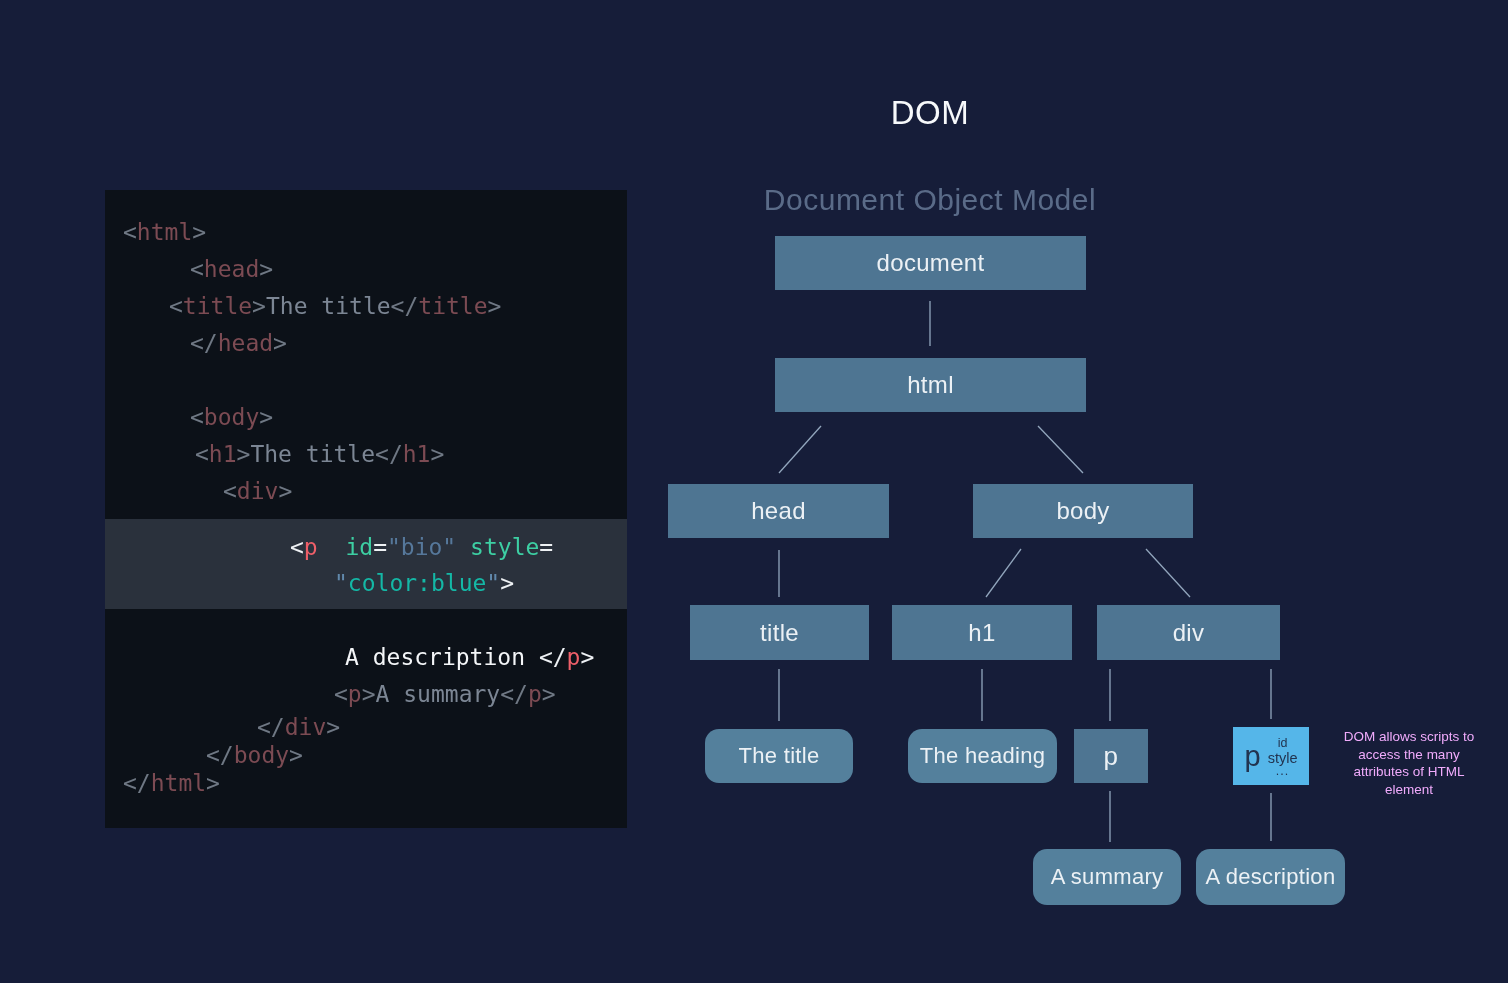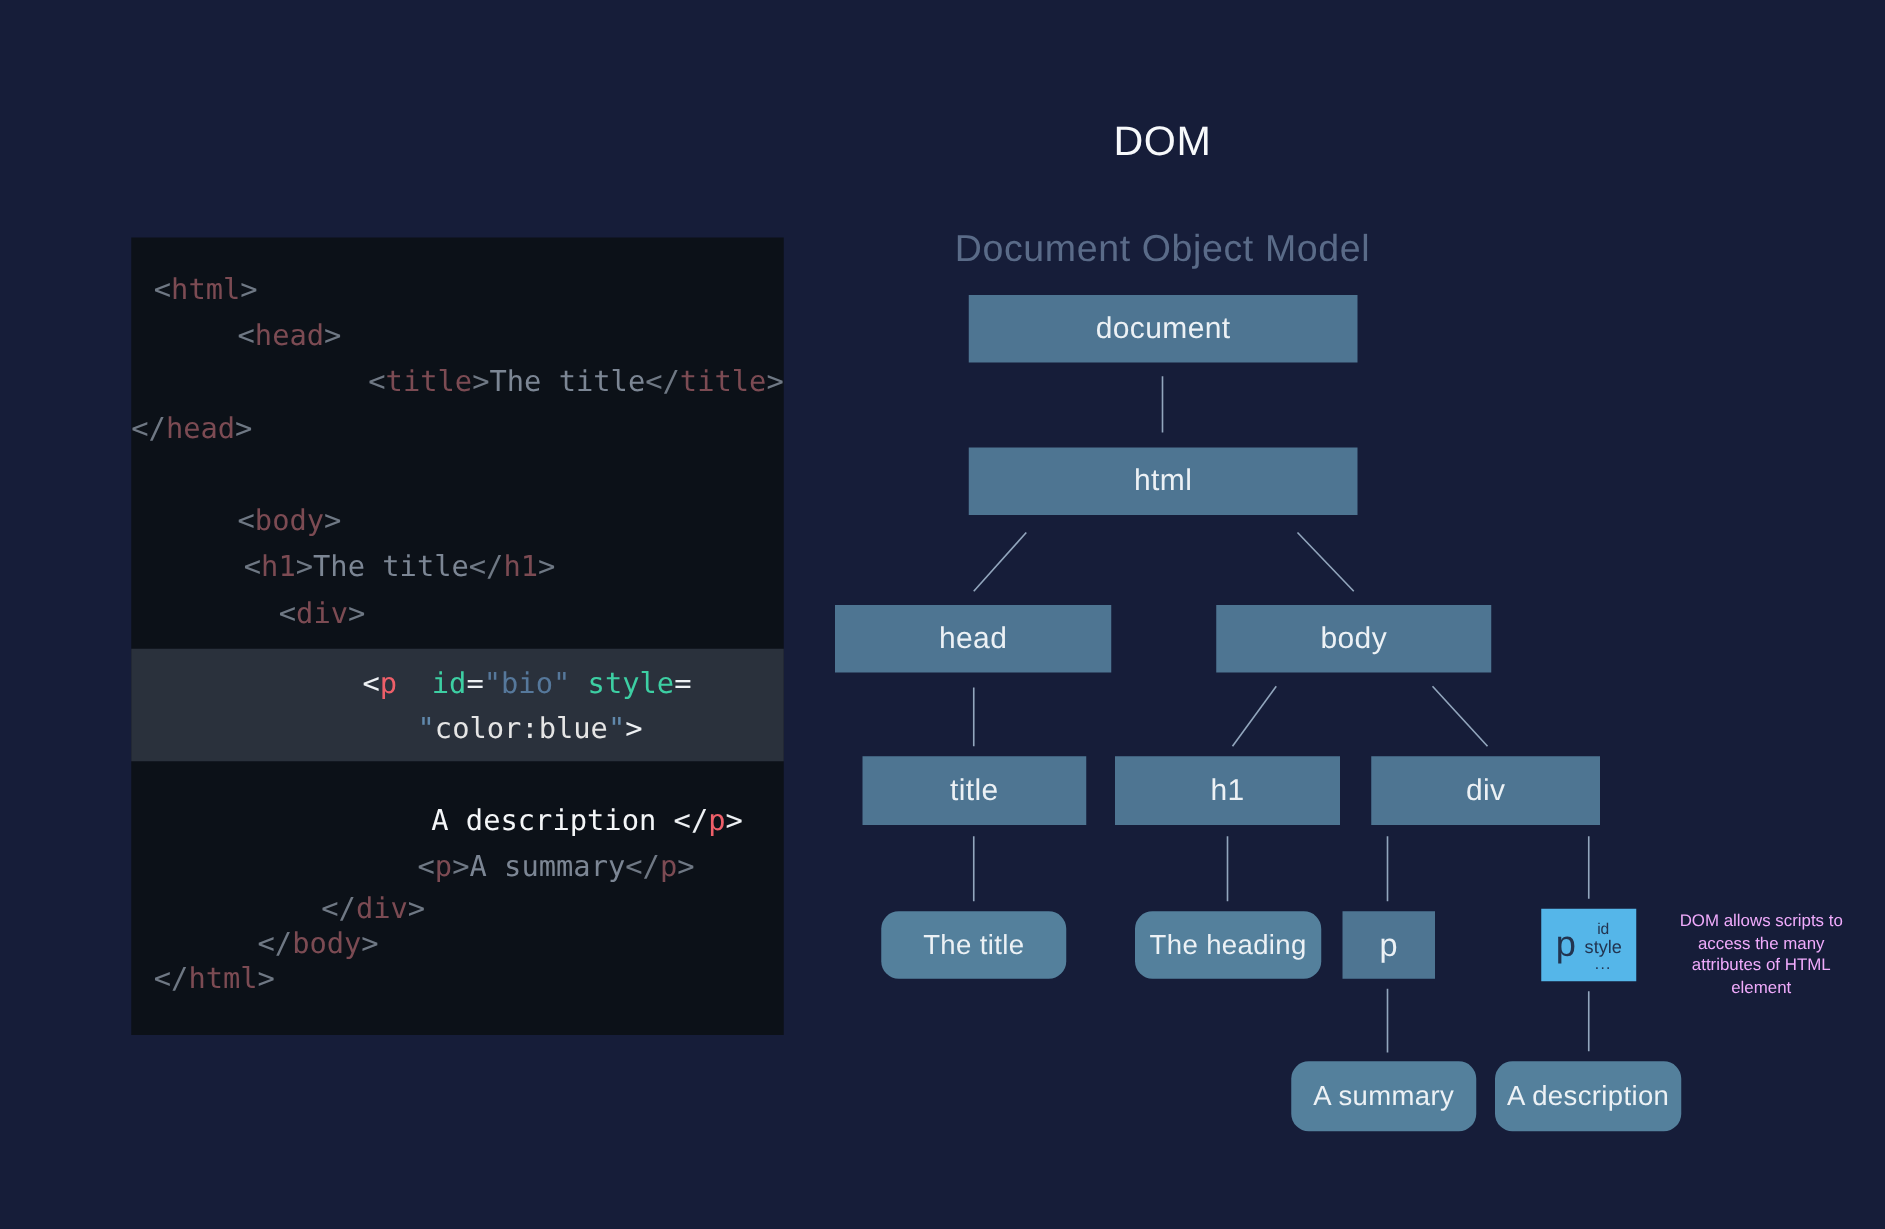--- a/index.html
+++ b/index.html
@@ -51,21 +51,21 @@
   }
   .code-hl .code-line{line-height:36px;height:36px;}
   .c-br{color:#6f7884;}
   .c-tag{color:#7c4b53;}
   .c-txt{color:#7c8694;}
   .c-wh{color:#eef1f4;}
   .c-red{color:#ee5f69;}
   .c-attr{color:#3dcfa3;}
   .c-strm{color:#56789b;}
   .c-strq{color:#6189ac;}
-  .c-strb{color:#e5e5e5;}
+  .c-strb{color:#14b8a6;}
   .c-bright{color:#f4f6f8;}
   
   .connectors{position:absolute;left:0;top:0;z-index:1;}
   .node{
     position:absolute;z-index:2;
     background:#4e7592;
     color:#ecf1f5;
     display:flex;align-items:center;justify-content:center;
     font-size:24px;font-weight:400;letter-spacing:.3px;
     box-sizing:border-box;
@@ -98,22 +98,22 @@
   }
 </style>
 </head>
 <body>
 
 <div class="canvas">
 
   <div class="code-block">
       <div class="code-line" style="padding-left: 18px;"><span class="c-br">&lt;</span><span class="c-tag">html</span><span class="c-br">&gt;</span></div>
       <div class="code-line" style="padding-left: 85px;"><span class="c-br">&lt;</span><span class="c-tag">head</span><span class="c-br">&gt;</span></div>
-      <div class="code-line" style="padding-left: 86px; text-align: right;"><span class="c-br">&lt;</span><span class="c-tag">title</span><span class="c-br">&gt;</span><span class="c-txt">The title</span><span class="c-br">&lt;/</span><span class="c-tag">title</span><span class="c-br">&gt;</span></div>
-      <div class="code-line" style=""><span class="c-br">&lt;/</span><span class="c-tag">head</span><span class="c-br">&gt;</span></div>
+      <div class="code-line" style="padding-left: 64px;"><span class="c-br">&lt;</span><span class="c-tag">title</span><span class="c-br">&gt;</span><span class="c-txt">The title</span><span class="c-br">&lt;/</span><span class="c-tag">title</span><span class="c-br">&gt;</span></div>
+      <div class="code-line" style="padding-left: 85px;"><span class="c-br">&lt;/</span><span class="c-tag">head</span><span class="c-br">&gt;</span></div>
       <div class="code-line" style="padding-left: 18px;"></div>
       <div class="code-line" style="padding-left: 85px;"><span class="c-br">&lt;</span><span class="c-tag">body</span><span class="c-br">&gt;</span></div>
       <div class="code-line" style="padding-left: 90px;"><span class="c-br">&lt;</span><span class="c-tag">h1</span><span class="c-br">&gt;</span><span class="c-txt">The title</span><span class="c-br">&lt;/</span><span class="c-tag">h1</span><span class="c-br">&gt;</span></div>
       <div class="code-line" style="padding-left: 118px;"><span class="c-br">&lt;</span><span class="c-tag">div</span><span class="c-br">&gt;</span></div>
       <div class="code-hl">
         <div class="code-line" style="padding-left: 185px;"><span class="c-wh">&lt;</span><span class="c-red">p</span><span class="c-wh">  </span><span class="c-attr">id</span><span class="c-wh">=</span><span class="c-strm">"bio"</span><span class="c-wh"> </span><span class="c-attr">style</span><span class="c-wh">=</span></div>
         <div class="code-line" style="padding-left: 229px;"><span class="c-strq">"</span><span class="c-strb">color:blue</span><span class="c-strq">"</span><span class="c-wh">&gt;</span></div>
       </div>
       <div class="code-line gap" style="padding-left: 240px;"><span class="c-bright">A description </span><span class="c-wh">&lt;/</span><span class="c-red">p</span><span class="c-wh">&gt;</span></div>
       <div class="code-line" style="padding-left: 229px;"><span class="c-br">&lt;</span><span class="c-tag">p</span><span class="c-br">&gt;</span><span class="c-txt">A summary</span><span class="c-br">&lt;/</span><span class="c-tag">p</span><span class="c-br">&gt;</span></div>

